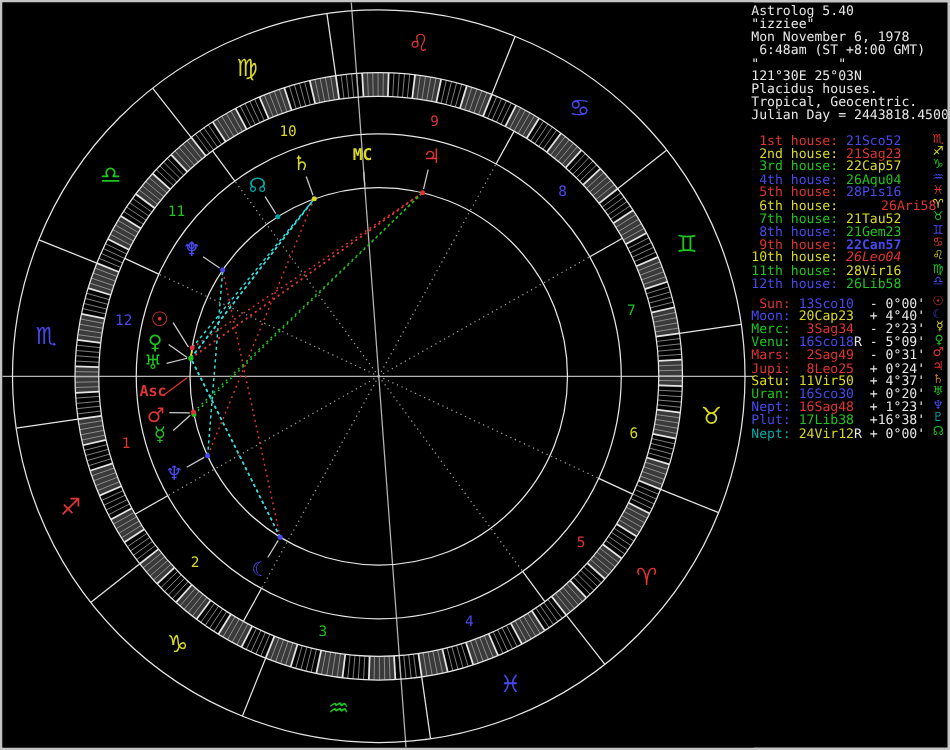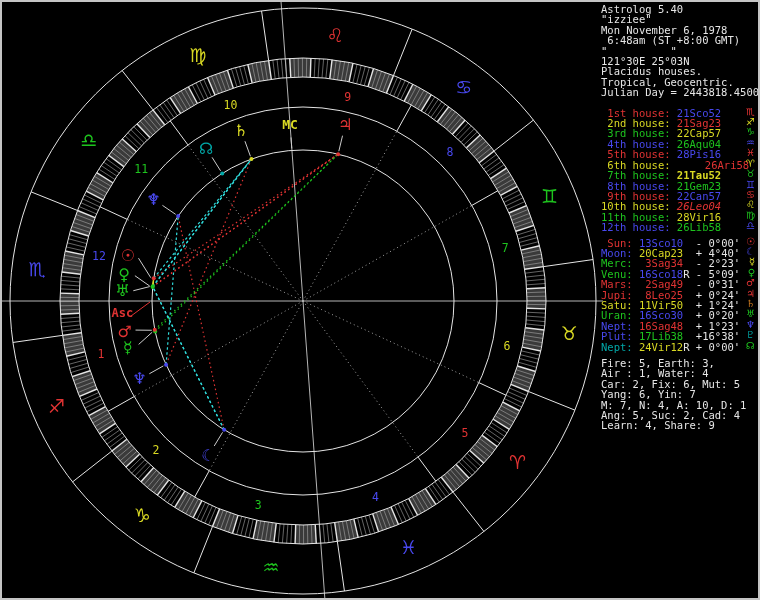--- a/index.html
+++ b/index.html
@@ -544,45 +544,36 @@
         <div class="pline">Julian Day = 2443818.4500</div>
       </div>
     <div class="spacer"></div>
     <div id="houses">
         <div class="prow"><span style="color: rgb(224, 51, 51);"> 1st house: </span><span style="color: rgb(72, 72, 238);">21Sco52</span><span class="sym" style="color: rgb(224, 51, 51);">♏</span></div>
         <div class="prow"><span style="color: rgb(217, 217, 35);"> 2nd house: </span><span style="color: rgb(224, 51, 51);">21Sag23</span><span class="sym" style="color: rgb(217, 217, 35);">♐</span></div>
         <div class="prow"><span style="color: rgb(30, 196, 30); text-align: center;"> 3rd house: </span><span style="color: rgb(217, 217, 35);">22Cap57</span><span class="sym" style="color: rgb(30, 196, 30);">♑</span></div>
         <div class="prow"><span style="color: rgb(72, 72, 238);"> 4th house: </span><span style="color: rgb(30, 196, 30);">26Aqu04</span><span class="sym" style="color: rgb(72, 72, 238);">♒</span></div>
         <div class="prow"><span style="color: rgb(224, 51, 51);"> 5th house: </span><span style="color: rgb(72, 72, 238);">28Pis16</span><span class="sym" style="color: rgb(224, 51, 51);">♓</span></div>
         <div class="prow"><span style="color: rgb(217, 217, 35);"> 6th house: </span><span style="color: rgb(224, 51, 51); margin-left: 28px;">26Ari58</span><span class="sym" style="color: rgb(217, 217, 35);">♈</span></div>
-        <div class="prow"><span style="color: rgb(30, 196, 30);"> 7th house: </span><span style="color: rgb(217, 217, 35); font-weight: bold;">21Tau52</span><span class="sym" style="color: rgb(30, 196, 30);">♉</span></div>
+        <div class="prow"><span style="color: rgb(30, 196, 30);"> 7th house: </span><span style="color: rgb(217, 217, 35);">21Tau52</span><span class="sym" style="color: rgb(30, 196, 30);">♉</span></div>
         <div class="prow"><span style="color: rgb(72, 72, 238); margin-top: 36px;"> 8th house: </span><span style="color: rgb(30, 196, 30);">21Gem23</span><span class="sym" style="color: rgb(72, 72, 238);">♊</span></div>
-        <div class="prow"><span style="color: rgb(224, 51, 51);"> 9th house: </span><span style="color: rgb(72, 72, 238);">22Can57</span><span class="sym" style="color: rgb(224, 51, 51);">♋</span></div>
+        <div class="prow"><span style="color: rgb(224, 51, 51);"> 9th house: </span><span style="color: rgb(72, 72, 238); font-weight: bold;">22Can57</span><span class="sym" style="color: rgb(224, 51, 51);">♋</span></div>
         <div class="prow"><span style="color: rgb(217, 217, 35);">10th house: </span><span style="color: rgb(224, 51, 51); font-style: italic;">26Leo04</span><span class="sym" style="color: rgb(217, 217, 35);">♌</span></div>
         <div class="prow"><span style="color: rgb(30, 196, 30);">11th house: </span><span style="color: rgb(217, 217, 35);">28Vir16</span><span class="sym" style="color: rgb(30, 196, 30);">♍</span></div>
         <div class="prow"><span style="color: rgb(72, 72, 238);">12th house: </span><span style="color: rgb(30, 196, 30);">26Lib58</span><span class="sym" style="color: rgb(72, 72, 238);">♎</span></div>
       </div>
     <div class="spacer-sm"></div>
     <div id="planets">
         <div class="prow"><span style="color: rgb(224, 51, 51);"> Sun: </span><span style="color: rgb(72, 72, 238);">13Sco10</span><span style="color: rgb(230, 230, 230);"> </span><span style="color: rgb(230, 230, 230);"> - 0°00'</span><span class="sym" style="color: rgb(224, 51, 51);">☉</span></div>
         <div class="prow"><span style="color: rgb(72, 72, 238);">Moon: </span><span style="color: rgb(217, 217, 35);">20Cap23</span><span style="color: rgb(230, 230, 230);"> </span><span style="color: rgb(230, 230, 230);"> + 4°40'</span><span class="sym" style="color: rgb(72, 72, 238);">☾</span></div>
         <div class="prow"><span style="color: rgb(30, 196, 30); text-align: right;">Merc: </span><span style="color: rgb(224, 51, 51);"> 3Sag34</span><span style="color: rgb(230, 230, 230);"> </span><span style="color: rgb(230, 230, 230);"> - 2°23'</span><span class="sym" style="color: rgb(217, 217, 35);">☿</span></div>
         <div class="prow"><span style="color: rgb(30, 196, 30);">Venu: </span><span style="color: rgb(72, 72, 238);">16Sco18</span><span style="color: rgb(230, 230, 230);">R</span><span style="color: rgb(230, 230, 230);"> - 5°09'</span><span class="sym" style="color: rgb(30, 196, 30);">♀</span></div>
         <div class="prow"><span style="color: rgb(224, 51, 51); text-align: right;">Mars: </span><span style="color: rgb(224, 51, 51);"> 2Sag49</span><span style="color: rgb(230, 230, 230);"> </span><span style="color: rgb(230, 230, 230);"> - 0°31'</span><span class="sym" style="color: rgb(224, 51, 51);">♂</span></div>
         <div class="prow"><span style="color: rgb(224, 51, 51);">Jupi: </span><span style="color: rgb(224, 51, 51);"> 8Leo25</span><span style="color: rgb(230, 230, 230);"> </span><span style="color: rgb(230, 230, 230);"> + 0°24'</span><span class="sym" style="color: rgb(224, 51, 51);">♃</span></div>
-        <div class="prow"><span style="color: rgb(217, 217, 35);">Satu: </span><span style="color: rgb(217, 217, 35);">11Vir50</span><span style="color: rgb(230, 230, 230);"> </span><span style="color: rgb(230, 230, 230);"> + 1°24'</span><span class="sym" style="color: rgb(200, 120, 30);">♄</span></div>
+        <div class="prow"><span style="color: rgb(217, 217, 35);">Satu: </span><span style="color: rgb(217, 217, 35);">11Vir50</span><span style="color: rgb(230, 230, 230);"> </span><span style="color: rgb(230, 230, 230);"> + 4°37'</span><span class="sym" style="color: rgb(200, 120, 30);">♄</span></div>
         <div class="prow"><span style="color: rgb(30, 196, 30);">Uran: </span><span style="color: rgb(72, 72, 238);">16Sco30</span><span style="color: rgb(230, 230, 230);"> </span><span style="color: rgb(230, 230, 230); text-align: right;"> + 0°20'</span><span class="sym" style="color: rgb(30, 196, 30);">♅</span></div>
         <div class="prow"><span style="color: rgb(72, 72, 238);">Nept: </span><span style="color: rgb(224, 51, 51);">16Sag48</span><span style="color: rgb(230, 230, 230);"> </span><span style="color: rgb(230, 230, 230); margin-top: 43px;"> + 1°23'</span><span class="sym" style="color: rgb(72, 72, 238);">♆</span></div>
         <div class="prow"><span style="color: rgb(72, 72, 238);">Plut: </span><span style="color: rgb(30, 196, 30);">17Lib38</span><span style="color: rgb(230, 230, 230);"> </span><span style="color: rgb(230, 230, 230);"> +16°38'</span><span class="sym" style="color: rgb(0, 168, 168);">♇</span></div>
         <div class="prow"><span style="color: rgb(0, 168, 168);">Nept: </span><span style="color: rgb(217, 217, 35);">24Vir12</span><span style="color: rgb(230, 230, 230);">R</span><span style="color: rgb(230, 230, 230); margin-top: 24px;"> + 0°00'</span><span class="sym" style="color: rgb(30, 196, 30);">☊</span></div>
       </div>
     <div class="spacer-md"></div>
-    <div id="summary">
-        <div class="pline">Fire: 5, Earth: 3,</div>
-        <div class="pline">Air : 1, Water: 4</div>
-        <div class="pline">Car: 2, Fix: 6, Mut: 5</div>
-        <div class="pline">Yang: 6, Yin: 7</div>
-        <div class="pline">M: 7, N: 4, A: 10, D: 1</div>
-        <div class="pline">Ang: 5, Suc: 2, Cad: 4</div>
-        <div class="pline">Learn: 4, Share: 9</div>
-      </div>
   </div>
 </div>
 
 </body></html>

